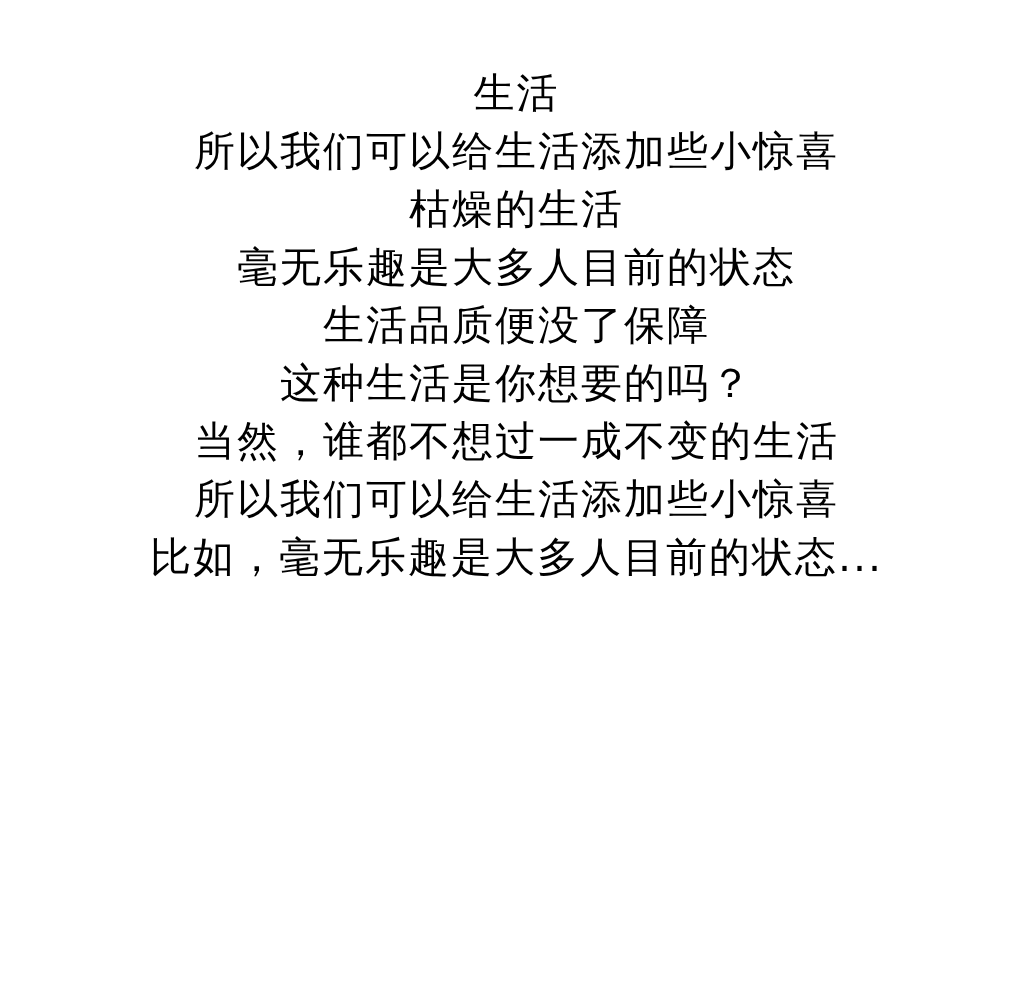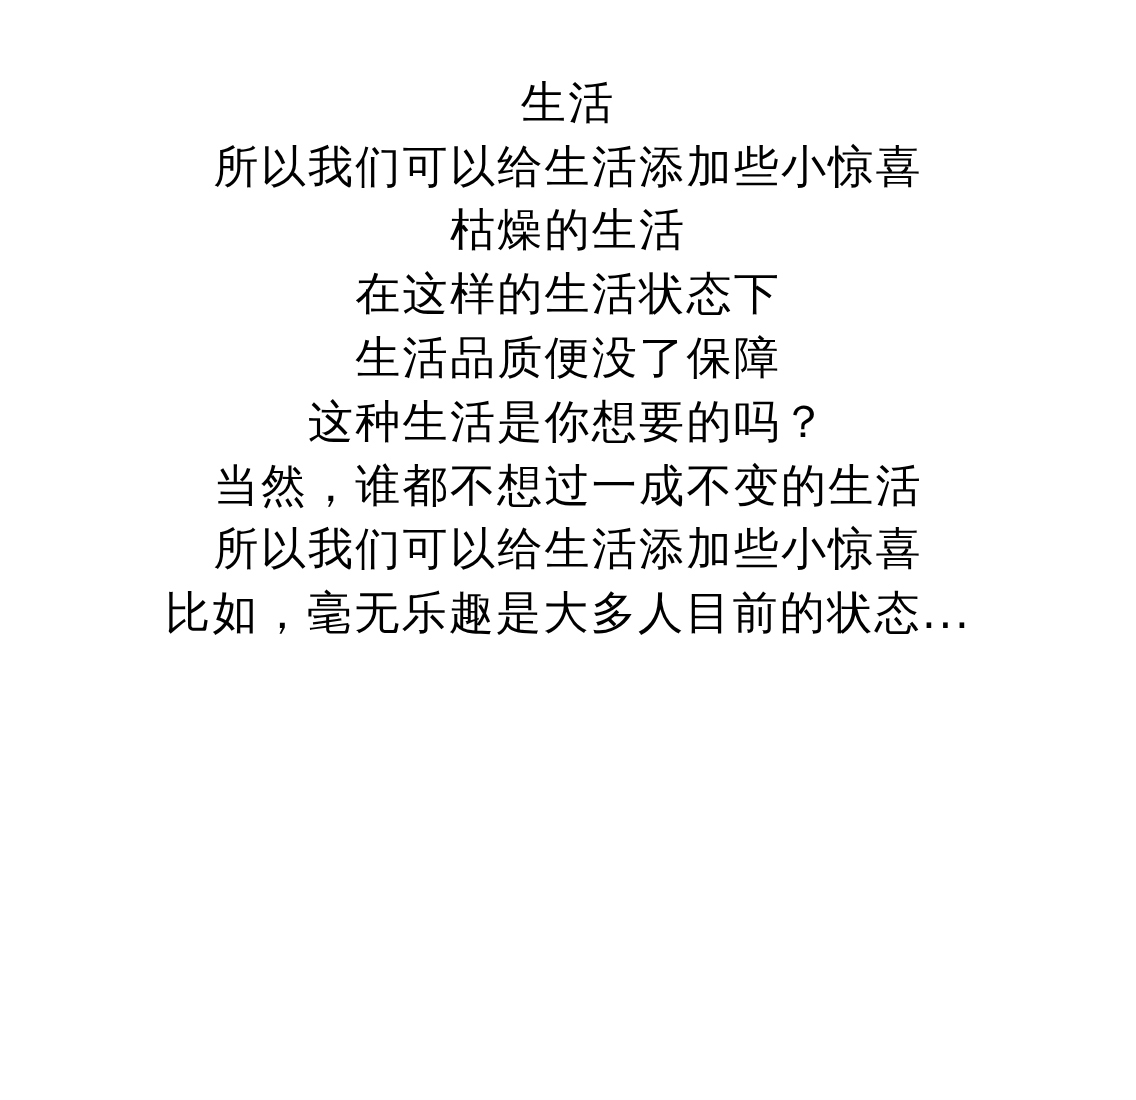--- a/index.html
+++ b/index.html
@@ -36,20 +36,20 @@
     }
   </style>
 </head>
 <body>
 
 <div class="canvas">
   <div class="text-block">
     <p class="text-line title-line">生活</p>
     <p class="text-line">所以我们可以给生活添加些小惊喜</p>
     <p class="text-line">枯燥的生活</p>
-    <p class="text-line">在这样的生活状态下</p>
+    <p class="text-line">毫无乐趣是大多人目前的状态</p>
     <p class="text-line">生活品质便没了保障</p>
     <p class="text-line">这种生活是你想要的吗？</p>
     <p class="text-line">当然，谁都不想过一成不变的生活</p>
     <p class="text-line">所以我们可以给生活添加些小惊喜</p>
     <p class="text-line">比如，毫无乐趣是大多人目前的状态...</p>
   </div>
 </div>
 
 </body></html>

